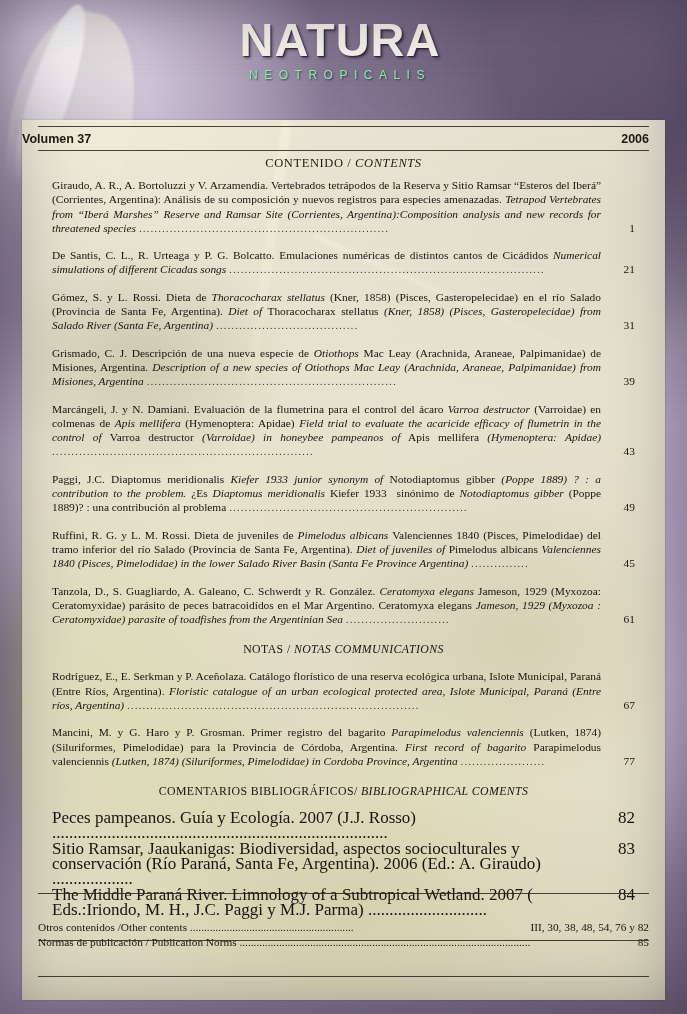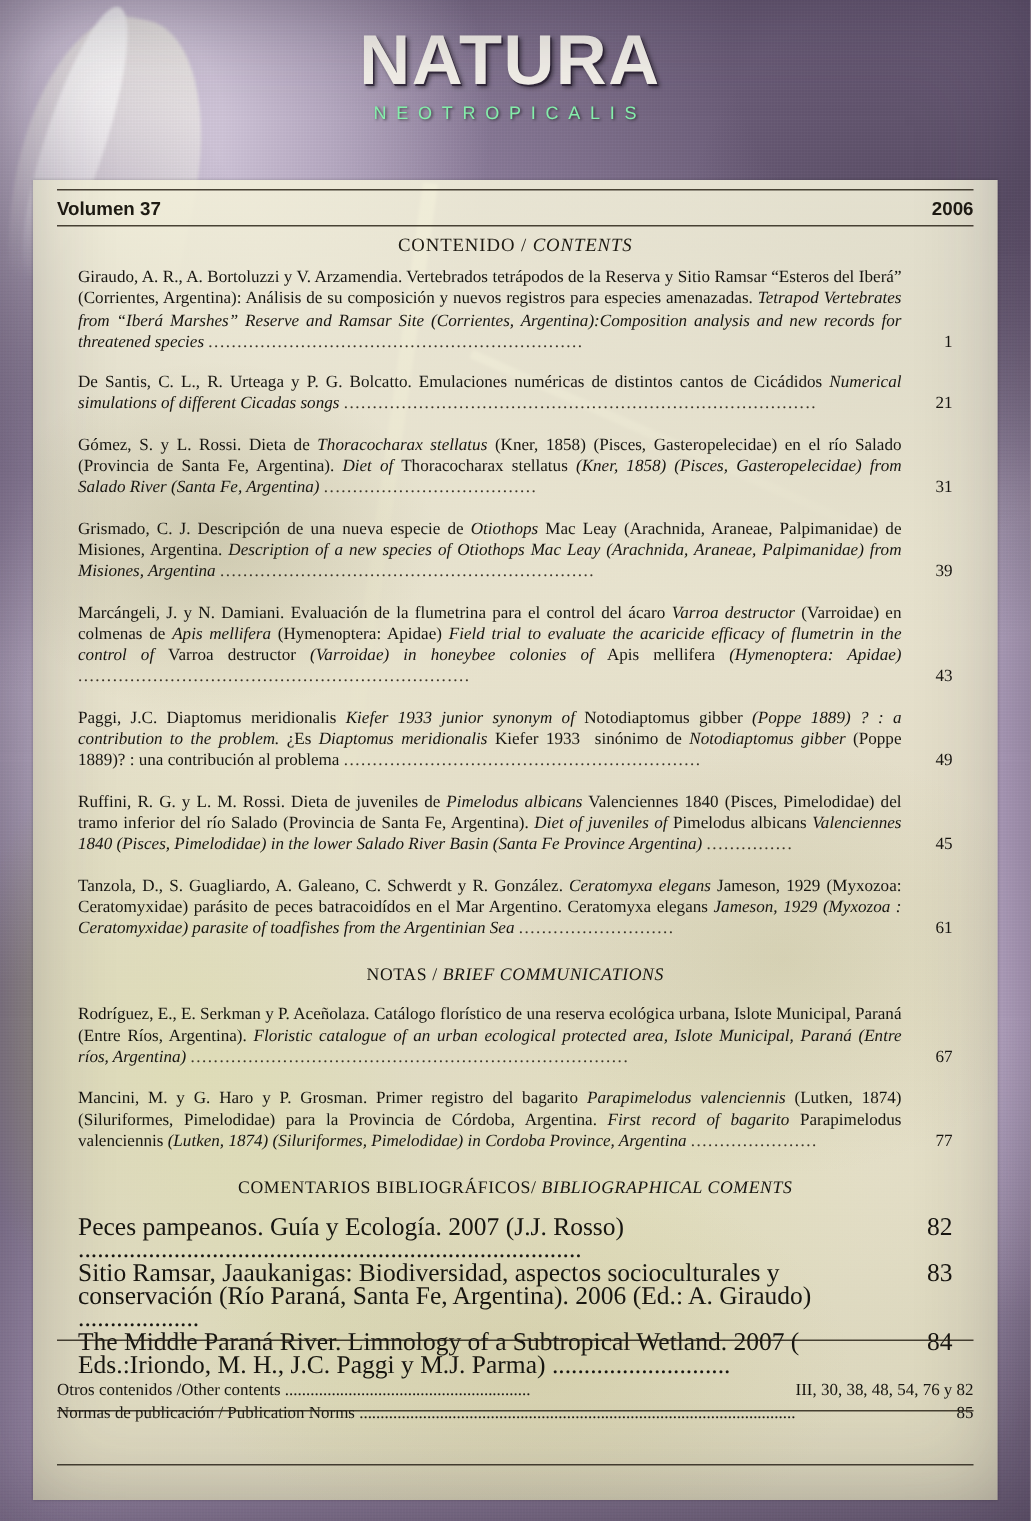--- a/index.html
+++ b/index.html
@@ -79,21 +79,21 @@
   .neotro{
     font-family:"Liberation Sans", sans-serif;
     font-size:12px;letter-spacing:6.5px;color:#86efac;text-align:center;
     margin-top:2px;text-shadow:1px 1px 2px rgba(0,0,0,.6);
   }
 
   
   .rule{position:absolute;left:16px;width:611px;height:1px;background:#2a2418;opacity:.85;}
 
   
-  .volline{position:absolute;left:16px;right:16px;top:12px;display:flex;justify-content:space-between;
+  .volline{position:absolute;left:0;right:16px;top:12px;display:flex;justify-content:space-between;
     font-family:"Liberation Sans", sans-serif;font-weight:bold;font-size:12.5px;color:#1d1a12;}
 
   .contenido{
     position:absolute;left:0;right:0;top:36px;text-align:center;
     font-size:12.5px;letter-spacing:.6px;color:#1d1a12;
   }
   .contenido i{font-style:italic;}
 
   
   #entries{position:absolute;left:30px;top:58px;width:583px;}
@@ -204,21 +204,21 @@
         Palpimanidae) from Misiones, Argentina</i>
         <span class="dots">.................................................................</span>
       </div>
       <div class="pg">39</div>
     </div>
 
     <div class="entry">
       <div class="txt">
         Marcángeli, J. y N. Damiani. Evaluación de la flumetrina para el control del ácaro <i>Varroa destructor</i>
         (Varroidae) en colmenas de <i>Apis mellifera</i> (Hymenoptera: Apidae) <i>Field trial to evaluate the acaricide efficacy
-        of flumetrin in the control of</i> Varroa destructor <i>(Varroidae) in honeybee colonies of</i> Apis mellifera
+        of flumetrin in the control of</i> Varroa destructor <i>(Varroidae) in honeybee pampeanos of</i> Apis mellifera
         <i>(Hymenoptera: Apidae)</i>
         <span class="dots">....................................................................</span>
       </div>
       <div class="pg">43</div>
     </div>
 
     <div class="entry">
       <div class="txt">
         Paggi, J.C. Diaptomus meridionalis <i>Kiefer 1933 junior synonym of</i> Notodiaptomus gibber <i>(Poppe 1889) ? : a
         contribution to the problem.</i> ¿Es <i>Diaptomus meridionalis</i> Kiefer 1933&nbsp; sinónimo de <i>Notodiaptomus gibber</i>
@@ -242,21 +242,21 @@
       <div class="txt">
         Tanzola, D., S. Guagliardo, A. Galeano, C. Schwerdt y R. González. <i>Ceratomyxa elegans</i> Jameson, 1929
         (Myxozoa: Ceratomyxidae) parásito de peces batracoidídos en el Mar Argentino. Ceratomyxa elegans <i>Jameson,
         1929 (Myxozoa : Ceratomyxidae) parasite of toadfishes from the Argentinian Sea</i>
         <span class="dots">...........................</span>
       </div>
       <div class="pg">61</div>
     </div>
 
     <div class="secthead">
-      NOTAS / <i>BRIEF COMMUNICATIONS</i>
+      NOTAS / <i>NOTAS COMMUNICATIONS</i>
     </div>
 
     <div class="entry">
       <div class="txt">
         Rodríguez, E., E. Serkman y P. Aceñolaza. Catálogo florístico de una reserva ecológica urbana, Islote
         Municipal, Paraná (Entre Ríos, Argentina). <i>Floristic catalogue of an urban ecological protected area, Islote
         Municipal, Paraná (Entre ríos, Argentina)</i>
         <span class="dots">............................................................................</span>
       </div>
       <div class="pg">67</div>

